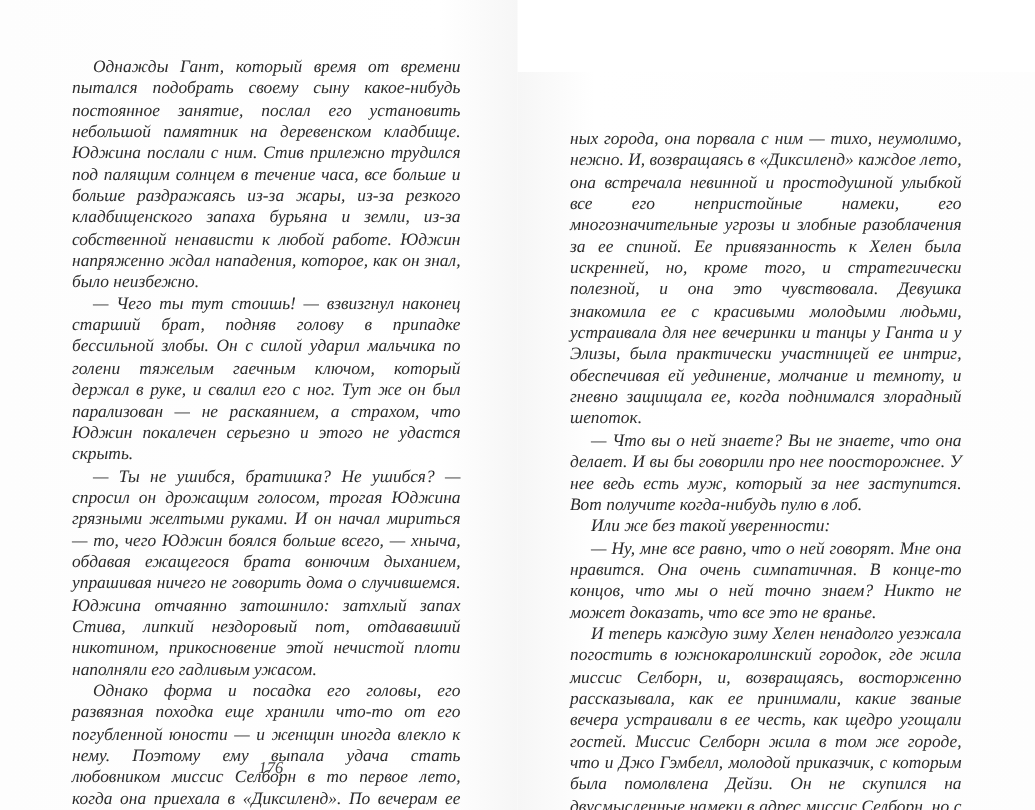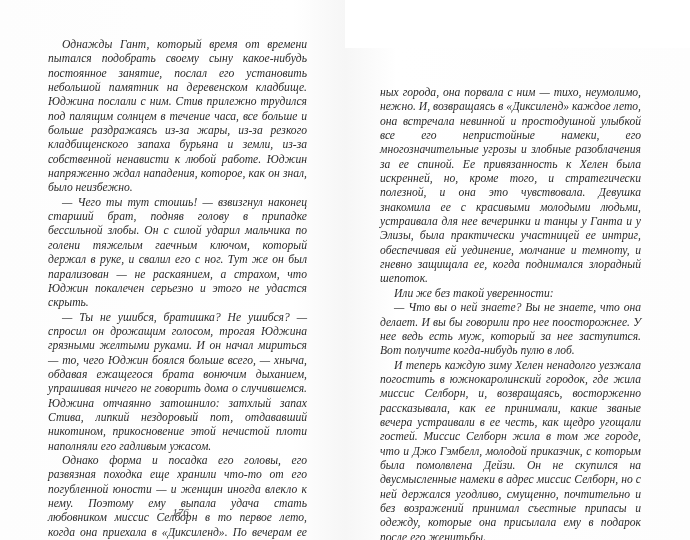--- a/index.html
+++ b/index.html
@@ -40,20 +40,21 @@
       <p class="para">— Чего ты тут стоишь! — взвизгнул наконец старший брат, подняв голову в припадке бессильной злобы. Он с силой ударил мальчика по голени тяжелым гаечным ключом, который держал в руке, и свалил его с ног. Тут же он был парализован — не раскаянием, а страхом, что Юджин покалечен серьезно и этого не удастся скрыть.</p>
       <p class="para">— Ты не ушибся, братишка? Не ушибся? — спросил он дрожащим голосом, трогая Юджина грязными желтыми руками. И он начал мириться — то, чего Юджин боялся больше всего, — хныча, обдавая ежащегося брата вонючим дыханием, упрашивая ничего не говорить дома о случившемся. Юджина отчаянно затошнило: затхлый запах Стива, липкий нездоровый пот, отдававший никотином, прикосновение этой нечистой плоти наполняли его гадливым ужасом.</p>
       <p class="para">Однако форма и посадка его головы, его развязная походка еще хранили что-то от его погубленной юности — и женщин иногда влекло к нему. Поэтому ему выпала удача стать любовником миссис Селборн в то первое лето, когда она приехала в «Диксиленд». По вечерам ее грудной смех звенел на темной веранде, они гуляли по тихим улицам под шелестящей листвой, они вместе отправлялись в Риверсайд и уходили за полосу праздничных огней на темные песчаные тропинки у реки.</p>
 
     </div>
     <div class="page-number">176</div>
   </div>
   <div class="page right">
     <div class="text-block">
       <p class="para noindent">ных города, она порвала с ним — тихо, неумолимо, нежно. И, возвращаясь в «Диксиленд» каждое лето, она встречала невинной и простодушной улыбкой все его непристойные намеки, его многозначительные угрозы и злобные разоблачения за ее спиной. Ее привязанность к Хелен была искренней, но, кроме того, и стратегически полезной, и она это чувствовала. Девушка знакомила ее с красивыми молодыми людьми, устраивала для нее вечеринки и танцы у Ганта и у Элизы, была практически участницей ее интриг, обеспечивая ей уединение, молчание и темноту, и гневно защищала ее, когда поднимался злорадный шепоток.</p>
+      <p class="para">— Что вы о ней знаете? Вы не знаете, что она делает. И вы бы говорили про нее поосторожнее. У нее ведь есть муж, который за нее заступится. Вот получите когда-нибудь пулю в лоб.</p>
       <p class="para">Или же без такой уверенности:</p>
-      <p class="para">— Что вы о ней знаете? Вы не знаете, что она делает. И вы бы говорили про нее поосторожнее. У нее ведь есть муж, который за нее заступится. Вот получите когда-нибудь пулю в лоб.</p>
+      <p class="para">— Ну, мне все равно, что о ней говорят. Мне она нравится. Она очень симпатичная. В конце-то концов, что мы о ней точно знаем? Никто не может доказать, что все это не вранье.</p>
       <p class="para">И теперь каждую зиму Хелен ненадолго уезжала погостить в южнокаролинский городок, где жила миссис Селборн, и, возвращаясь, восторженно рассказывала, как ее принимали, какие званые вечера устраивали в ее честь, как щедро угощали гостей. Миссис Селборн жила в том же городе, что и Джо Гэмбелл, молодой приказчик, с которым была помолвлена Дейзи. Он не скупился на двусмысленные намеки в адрес миссис Селборн, но с ней держался угодливо, смущенно, почтительно и без возражений принимал съестные припасы и одежду, которые она присылала ему в подарок после его женитьбы.</p>
 
     </div>
     <div class="page-number">119</div>
   </div>
 </div>
 
 </body></html>

